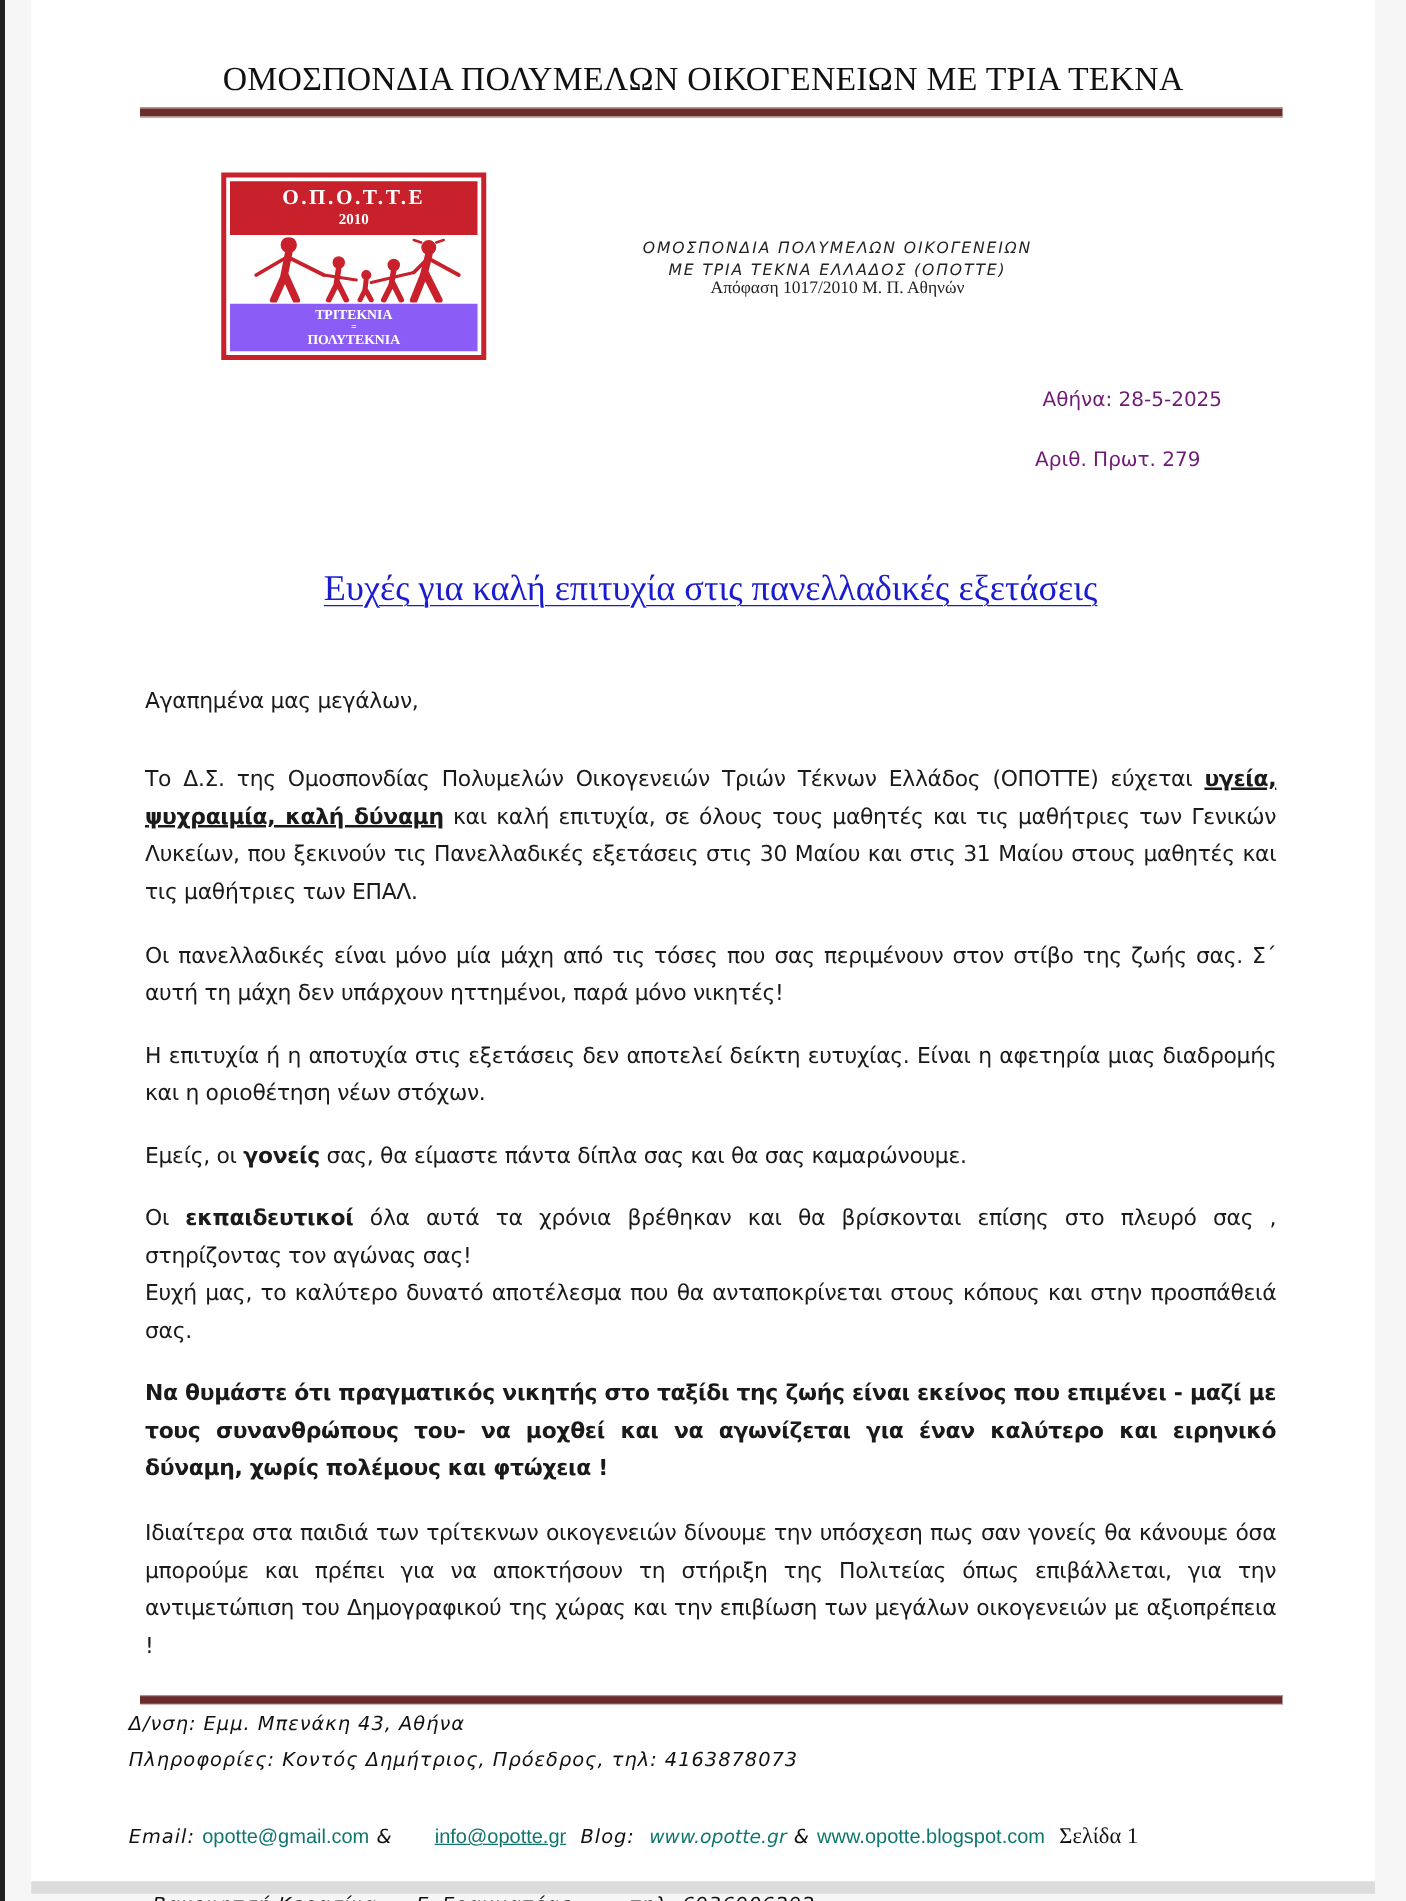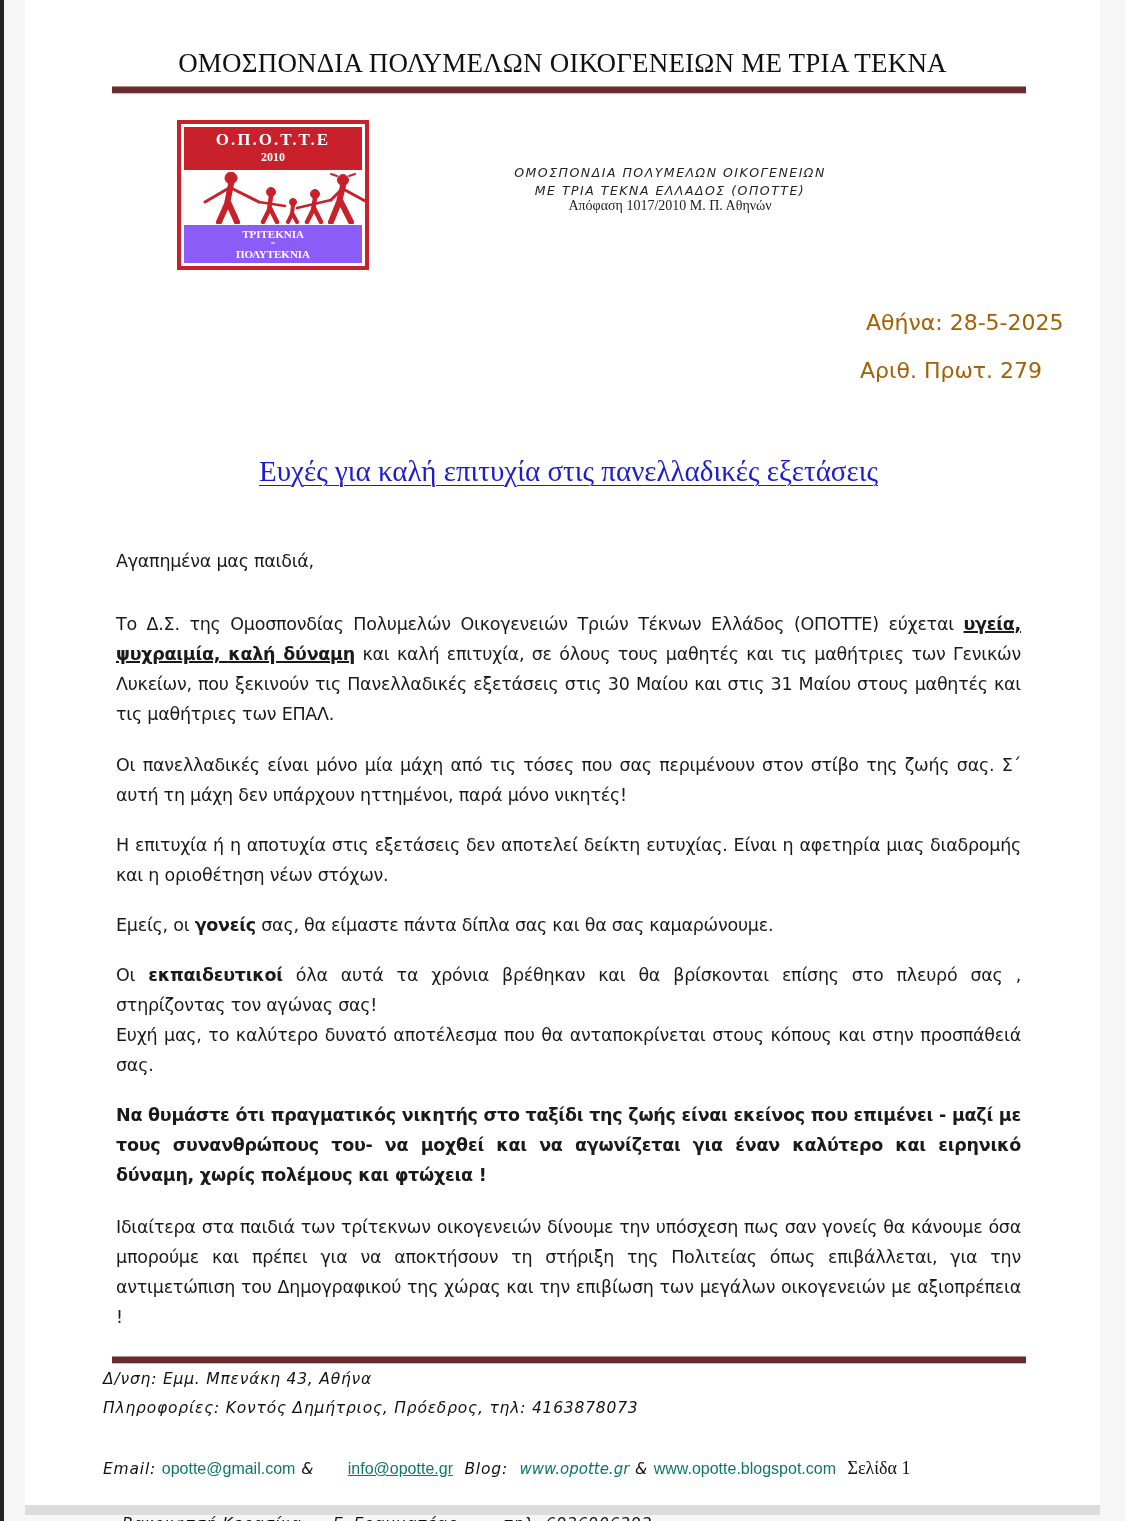--- a/index.html
+++ b/index.html
@@ -24,46 +24,46 @@
   .rule {
     left:112px; width:914px; height:6px;
     background:#6a2b2d;
     border-top:1px solid #b58f90; border-bottom:1px solid #d3b9ba;
   }
   .rule.top { top:86px; }
   .rule.bottom { top:1356px; }
 
   
   .logo {
-    left:177px; top:120px; width:192px; height:150px;
+    left:177px; top:138px; width:212px; height:150px;
     background:#c8212b; box-sizing:border-box; padding:4px;
   }
   .logo-inner { width:100%; height:100%; background:#fff; box-sizing:border-box; padding:3px; position:relative; }
   .logo-top {
     position:absolute; left:3px; right:3px; top:3px; height:43px; background:#c8212b;
     color:#fff; text-align:center; font-family:"Liberation Serif", serif; font-weight:bold;
   }
   .logo-top .t1 { font-size:17px; letter-spacing:2px; line-height:20px; margin-top:3px; }
   .logo-top .t2 { font-size:12px; line-height:14px; }
   .logo-bottom {
     position:absolute; left:3px; right:3px; bottom:3px; height:38px; background:#8b5cf6;
     color:#fff; text-align:center; font-family:"Liberation Serif", serif; font-weight:bold; font-size:11px;
   }
   .logo-bottom .b1 { line-height:12px; margin-top:3px; }
   .logo-bottom .b2 { line-height:8px; font-size:8px; }
   .logo-bottom .b3 { line-height:12px; }
   .logo-figures { position:absolute; left:10px; top:48px; width:186px; height:52px; }
 
   .org-sub {
-    left:440px; width:460px; top:164px; text-align:center; color:#222;
+    left:440px; width:460px; top:189px; text-align:center; color:#222;
     font-family:"DejaVu Sans", sans-serif; font-style:italic; font-size:12.5px; letter-spacing:1.5px; line-height:18px;
   }
   .org-sub .decision { font-family:"Liberation Serif", serif; font-style:normal; font-size:14px; letter-spacing:0; line-height:12px; }
 
-  .meta { font-family:"DejaVu Sans", sans-serif; font-size:22px; color:#a16207;margin-left:32px; }
+  .meta { font-family:"DejaVu Sans", sans-serif; font-size:16px; color:#701a75; }
   .date { left:834px; top:310px; }
   .protocol { left:828px; top:358px; }
 
   .subject {
     left:0; width:1137px; top:455px; text-align:center;
     font-family:"Liberation Serif", serif; font-size:29px; color:#1c1ccf;
     text-decoration:underline; text-decoration-thickness:1px; text-underline-offset:4px;
   }
 
   .body-text {
@@ -146,21 +146,21 @@
   <div>ΟΜΟΣΠΟΝΔΙΑ ΠΟΛΥΜΕΛΩΝ ΟΙΚΟΓΕΝΕΙΩΝ</div>
   <div>ΜΕ ΤΡΙΑ ΤΕΚΝΑ ΕΛΛΑΔΟΣ (ΟΠΟΤΤΕ)</div>
   <div class="decision">Απόφαση 1017/2010 Μ. Π. Αθηνών</div>
 </div>
 
 <div class="abs meta date">Αθήνα:  28-5-2025</div>
 <div class="abs meta protocol">Αριθ. Πρωτ. 279</div>
 
 <div class="abs subject">Ευχές για καλή επιτυχία στις πανελλαδικές εξετάσεις</div>
 
-<div class="abs body-text greeting">Αγαπημένα μας παιδιά,</div>
+<div class="abs body-text greeting">Αγαπημένα μας μεγάλων,</div>
 
 <div class="abs body-text p1"><span>Το Δ.Σ. της Ομοσπονδίας Πολυμελών Οικογενειών Τριών Τέκνων Ελλάδος (ΟΠΟΤΤΕ) εύχεται </span><b class="underline">υγεία, ψυχραιμία, καλή δύναμη</b><span> και καλή επιτυχία, σε όλους τους μαθητές και τις μαθήτριες των Γενικών Λυκείων, που ξεκινούν τις Πανελλαδικές εξετάσεις στις 30 Μαίου και στις 31 Μαίου στους μαθητές και τις μαθήτριες των ΕΠΑΛ.</span></div>
 
 <div class="abs body-text p2">Οι πανελλαδικές είναι μόνο μία μάχη από τις τόσες που σας περιμένουν στον στίβο της ζωής σας. Σ΄ αυτή τη μάχη δεν υπάρχουν ηττημένοι, παρά μόνο νικητές!</div>
 <div class="abs body-text p3"> Η επιτυχία ή η αποτυχία στις εξετάσεις δεν αποτελεί δείκτη ευτυχίας. Είναι η αφετηρία μιας διαδρομής και η οριοθέτηση νέων στόχων.</div>
 
 <div class="abs body-text p4"><span>Εμείς, οι </span><b>γονείς</b><span> σας, θα είμαστε πάντα δίπλα σας και θα σας καμαρώνουμε.</span></div>
 
 <div class="abs body-text p5"><span> Οι </span><b>εκπαιδευτικοί</b><span> όλα αυτά τα χρόνια βρέθηκαν και θα  βρίσκονται επίσης στο πλευρό σας , στηρίζοντας τον αγώνας σας!</span><br><span> Ευχή μας, το καλύτερο δυνατό αποτέλεσμα που θα ανταποκρίνεται στους κόπους και στην προσπάθειά σας.</span></div>
 

